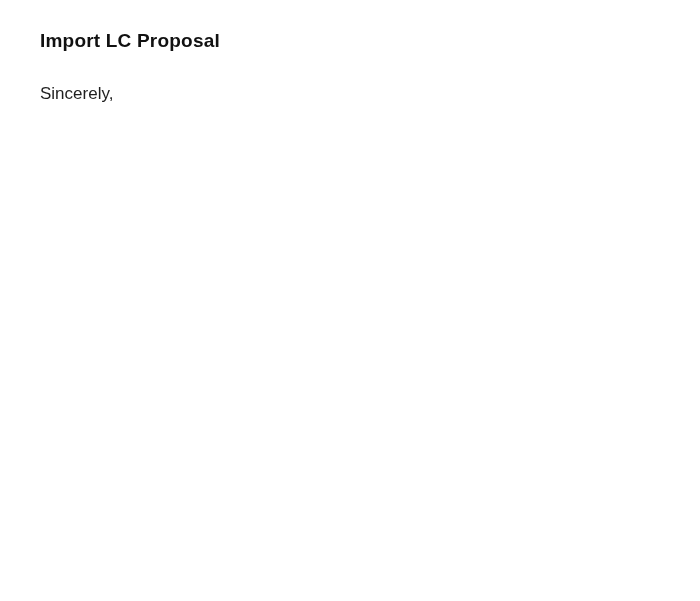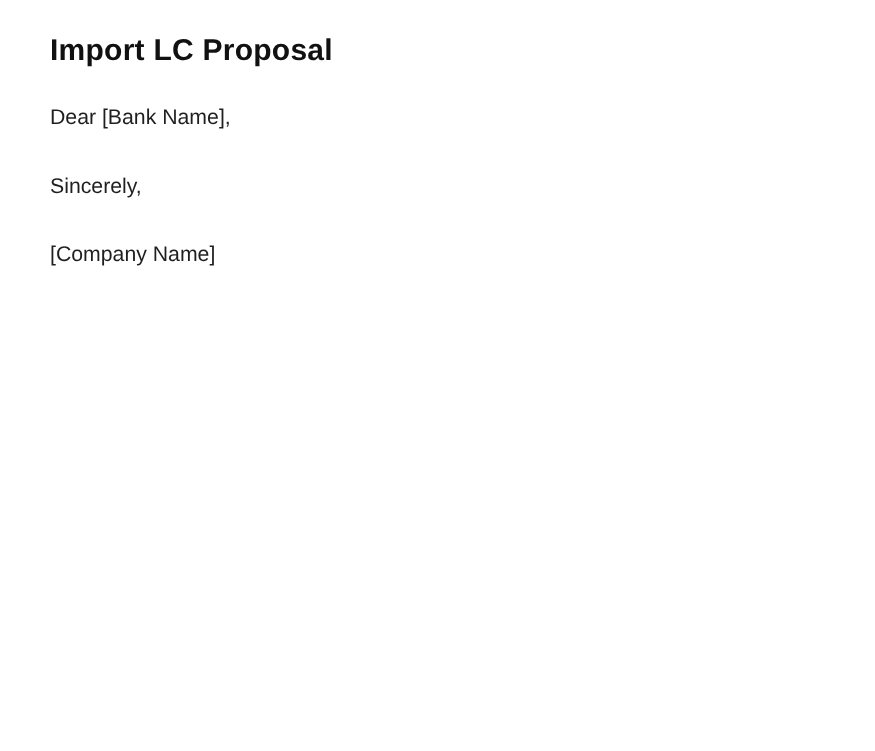--- a/index.html
+++ b/index.html
@@ -14,37 +14,35 @@
     color: #1f1f1f;
     overflow: hidden;
   }
   .doc {
     box-sizing: border-box;
     width: 700px;
     padding: 26px 40px 0 40px;
   }
   h1.doc-title {
     margin: 0 0 12px 0;
-    font-size: 24px;
+    font-size: 19px;
     line-height: 30px;
     font-weight: 700;
     color: #111111;
     letter-spacing: 0.2px;
   }
   p.doc-paragraph {
     margin: 20px 0;
     font-size: 17px;
     line-height: 35px;
     white-space: pre-line;
     color: #1f1f1f;
   }
 </style>
 </head>
 <body>
 
 <div class="doc">
   <h1 class="doc-title">Import LC Proposal</h1>
   <div id="doc-body">
-      <p class="doc-paragraph">Dear [Bank Name],</p>
       <p class="doc-paragraph">Sincerely,</p>
-      <p class="doc-paragraph">[Company Name]</p>
     </div>
 </div>
 
 </body></html>

